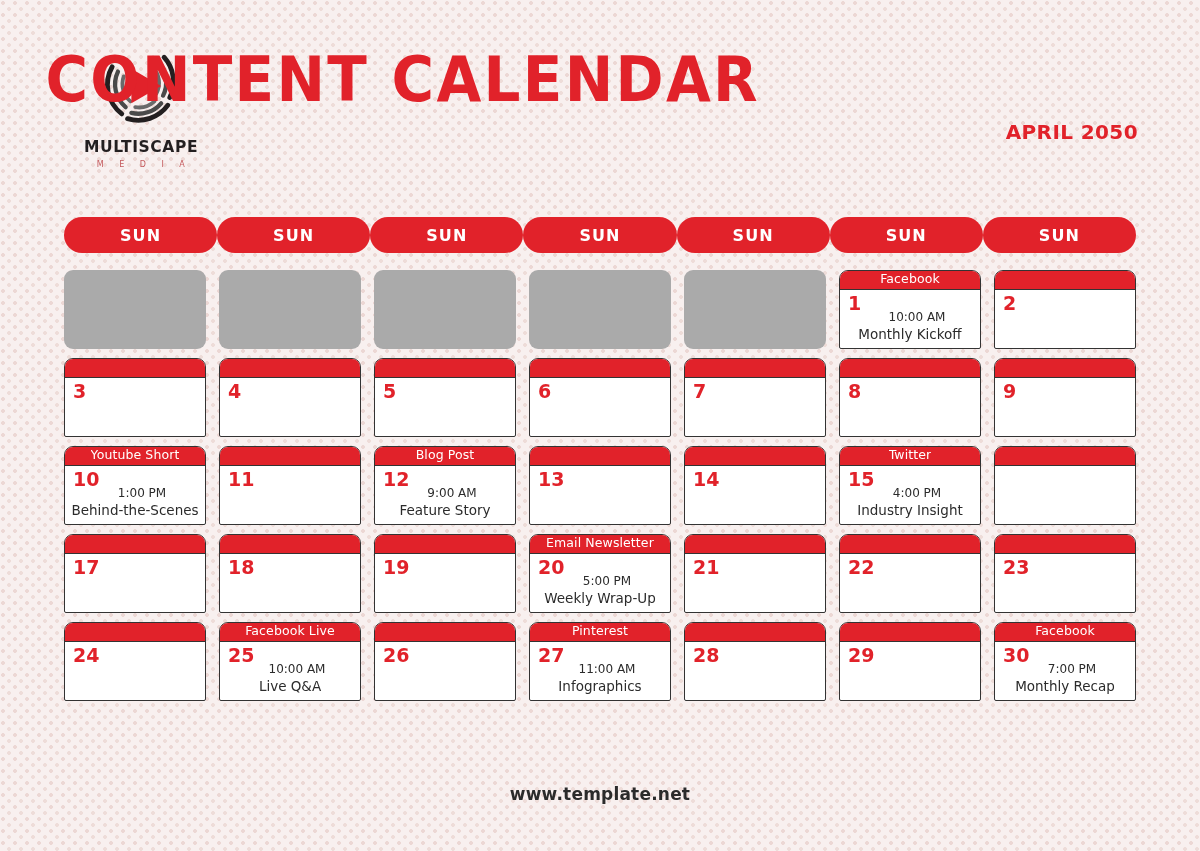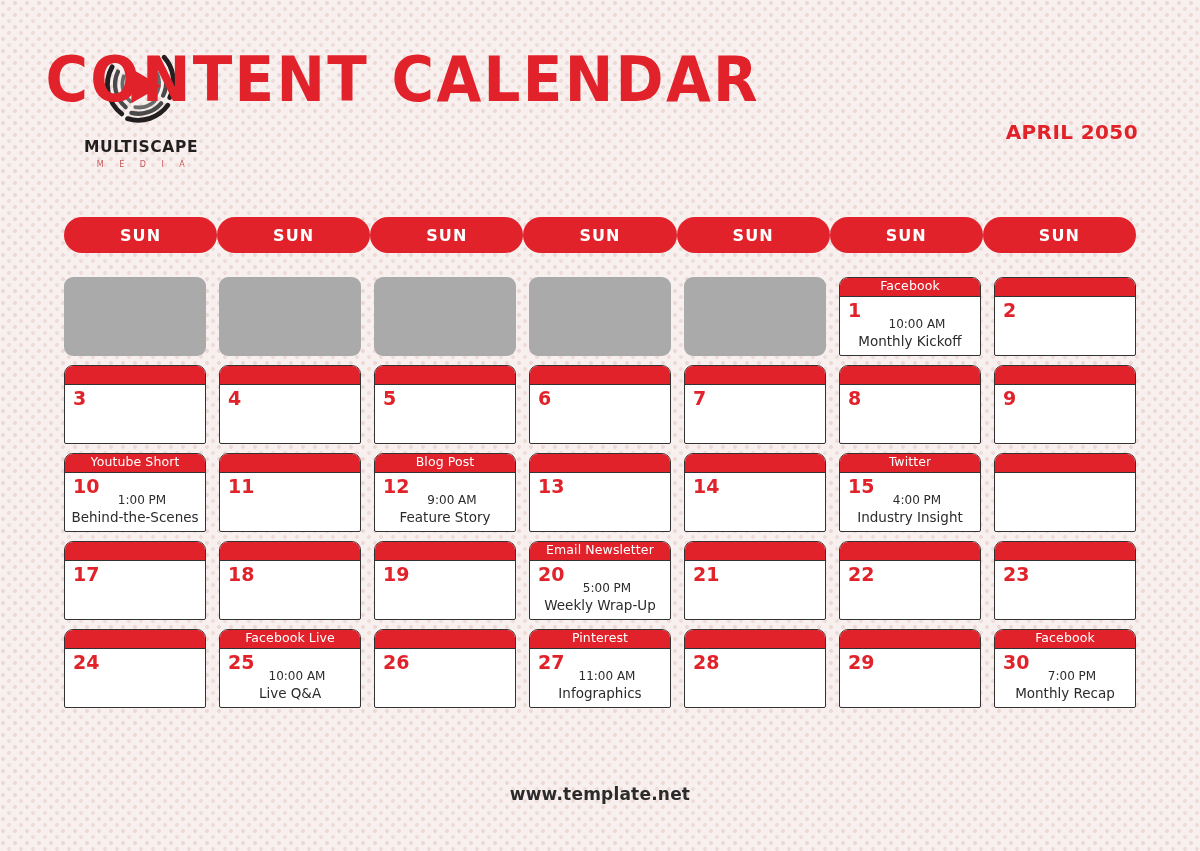--- a/index.html
+++ b/index.html
@@ -94,21 +94,21 @@
   .calendar {
     position: absolute;
     left: 64px;
     top: 217px;
     width: 1072px;
   }
 
   .dow-row {
     display: grid;
     grid-template-columns: repeat(7, 1fr);
-    margin-bottom: 24px;
+    margin-bottom: 17px;
   }
   .dow {
     background: #e1222a;
     border-radius: 999px;
     height: 36px;
     display: flex;
     align-items: center;
     justify-content: center;
     color: #ffffff;
     font-size: 16px;

